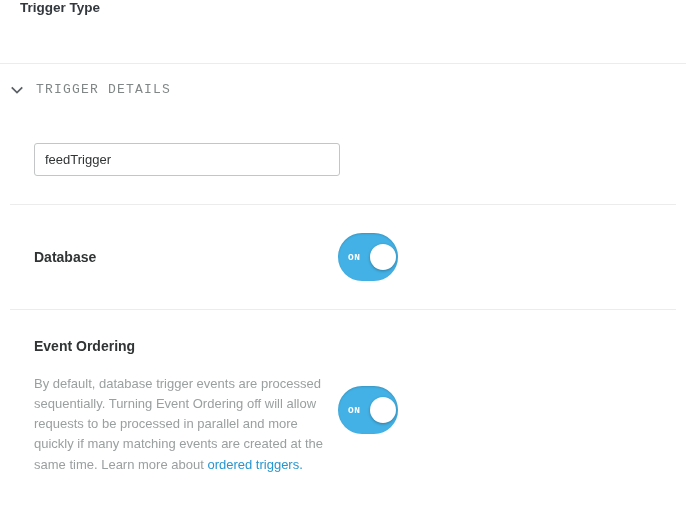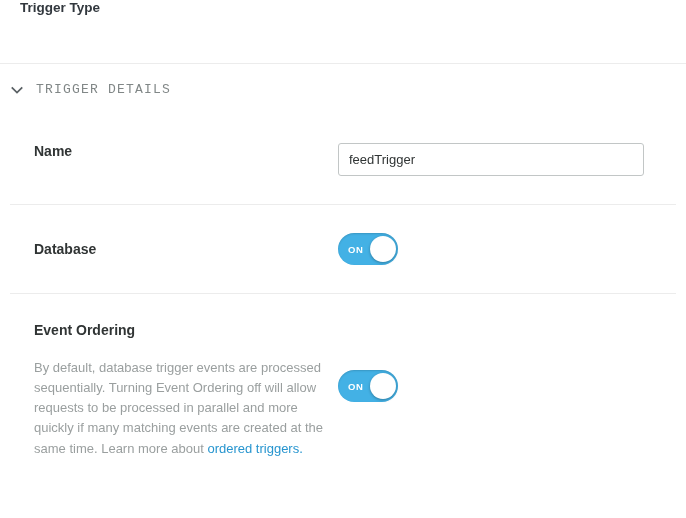--- a/index.html
+++ b/index.html
@@ -106,28 +106,29 @@
     height: 33px;
     border: 1px solid #c2c6c6;
     border-radius: 3px;
     padding: 0 10px;
     font-size: 13px;
     color: #303434;
     font-family: inherit;
   }
   .toggle {
     width: 60px;
-    height: 32px;
+    height: 48px;
     border-radius: 30px;
     background: #43b1e5;
     position: relative;
     display: flex;
     align-items: center;
     cursor: pointer;
     box-shadow: inset 0 1px 2px rgba(0,0,0,0.15);
+    font-family: Liberation Mono, monospace;
   }
   .toggle-label {
     position: absolute;
     left: 10px;
     font-size: 9.5px;
     font-weight: 700;
     color: #fff;
     letter-spacing: 0.5px;
   }
   .toggle-knob {
@@ -160,23 +161,20 @@
     <svg viewBox="0 0 16 16" width="14" height="14" fill="none" stroke="currentColor" stroke-width="2">
       <polyline points="2,5 8,11 14,5"></polyline>
     </svg>
   </span>
   <span class="section-title">TRIGGER DETAILS</span>
 </div>
 
 <div class="form-rows">
 
   <div class="form-row">
-    <div class="form-label-col">
-      <div class="form-label">Name</div>
-    </div>
     <div class="form-control-col">
       <input class="text-input" type="text" value="feedTrigger" style="">
     </div>
   </div>
 
   <div class="form-row row-enabled">
     <div class="form-label-col">
       <div class="form-label">Database</div>
     </div>
     <div class="form-control-col">

